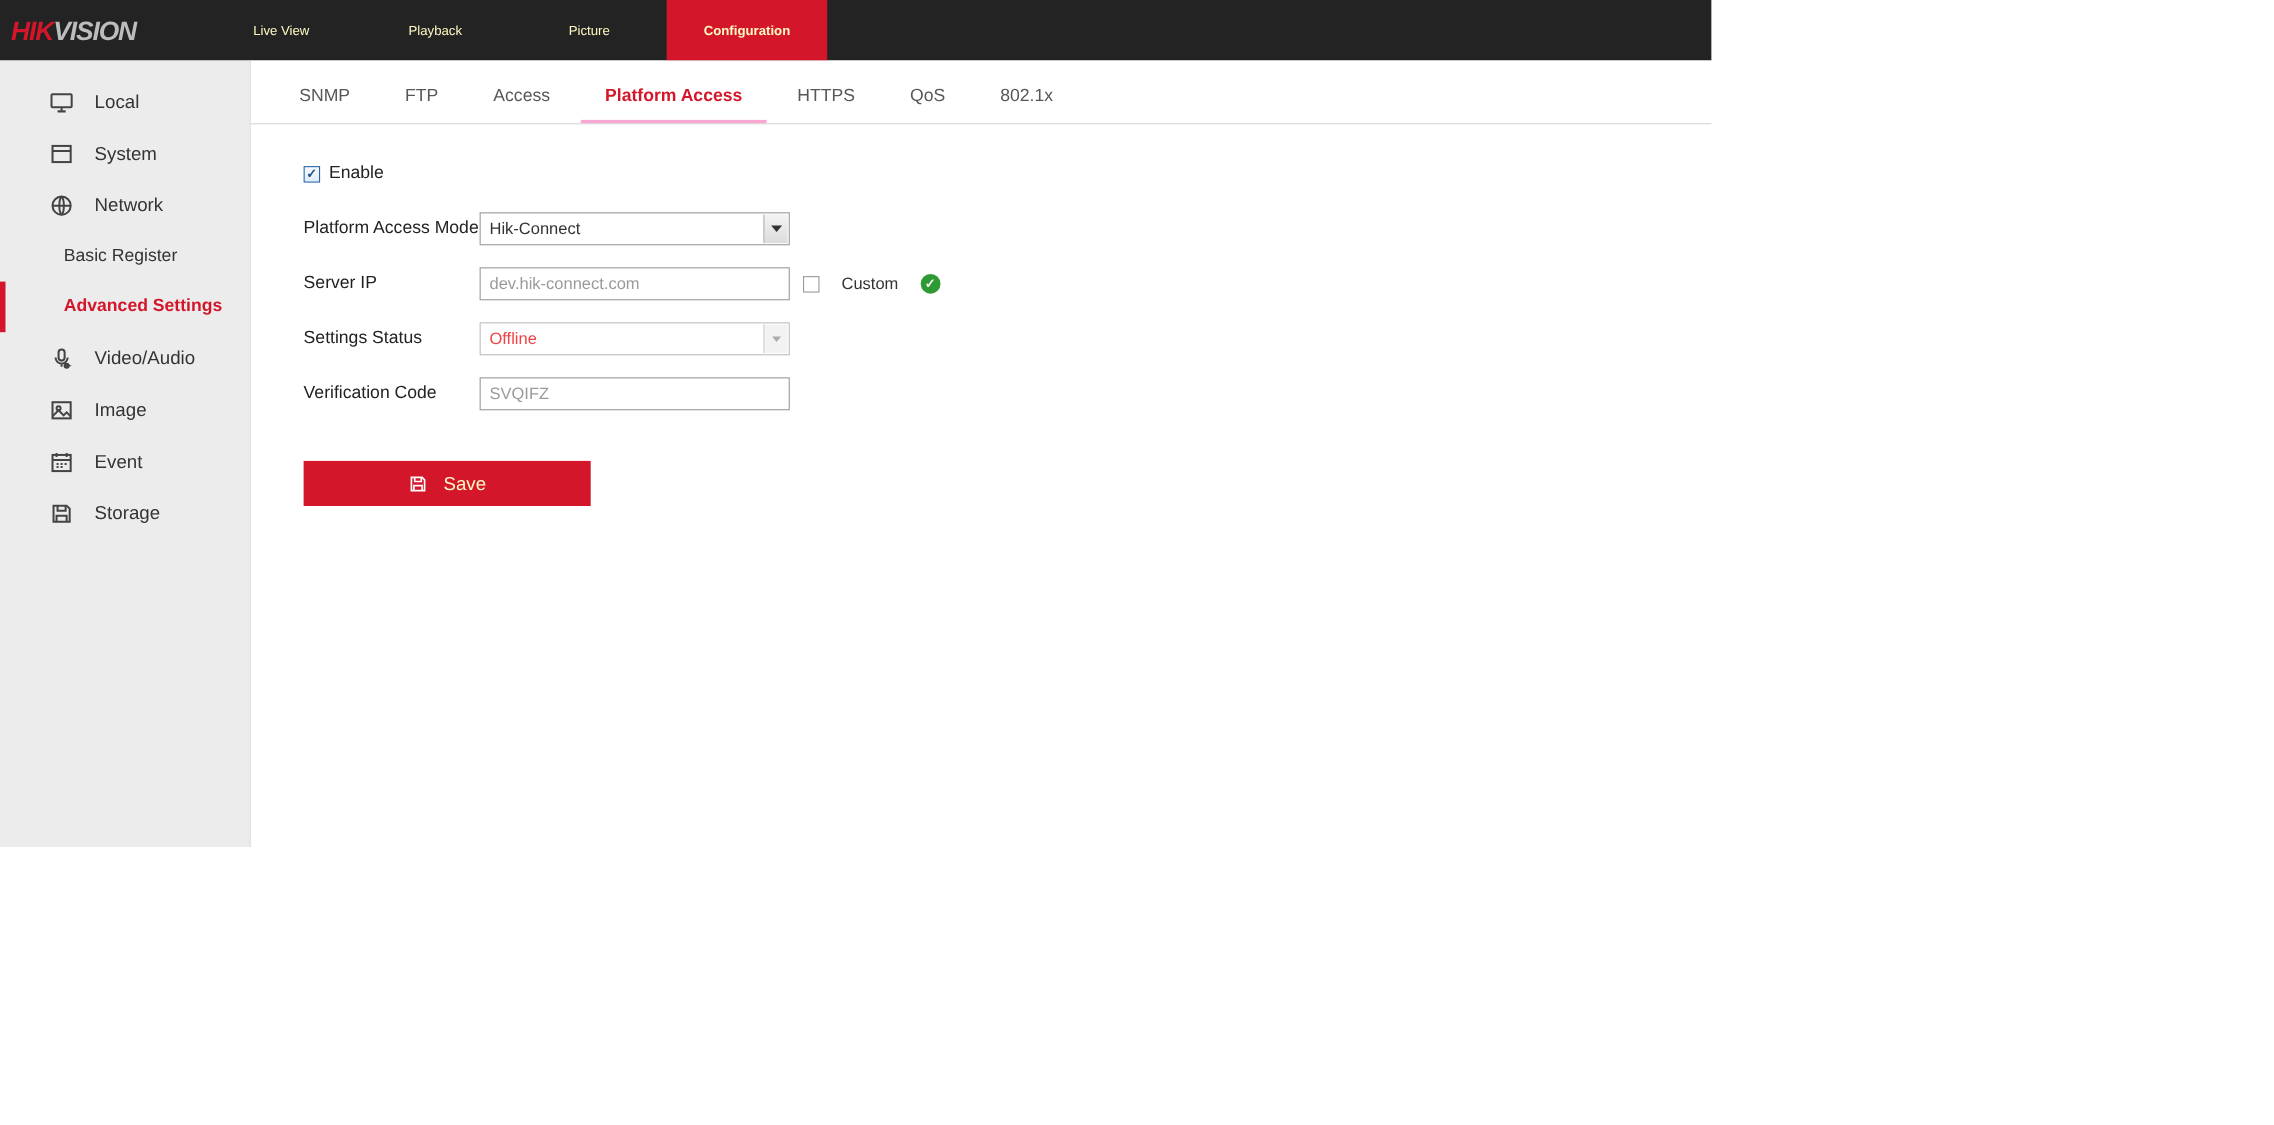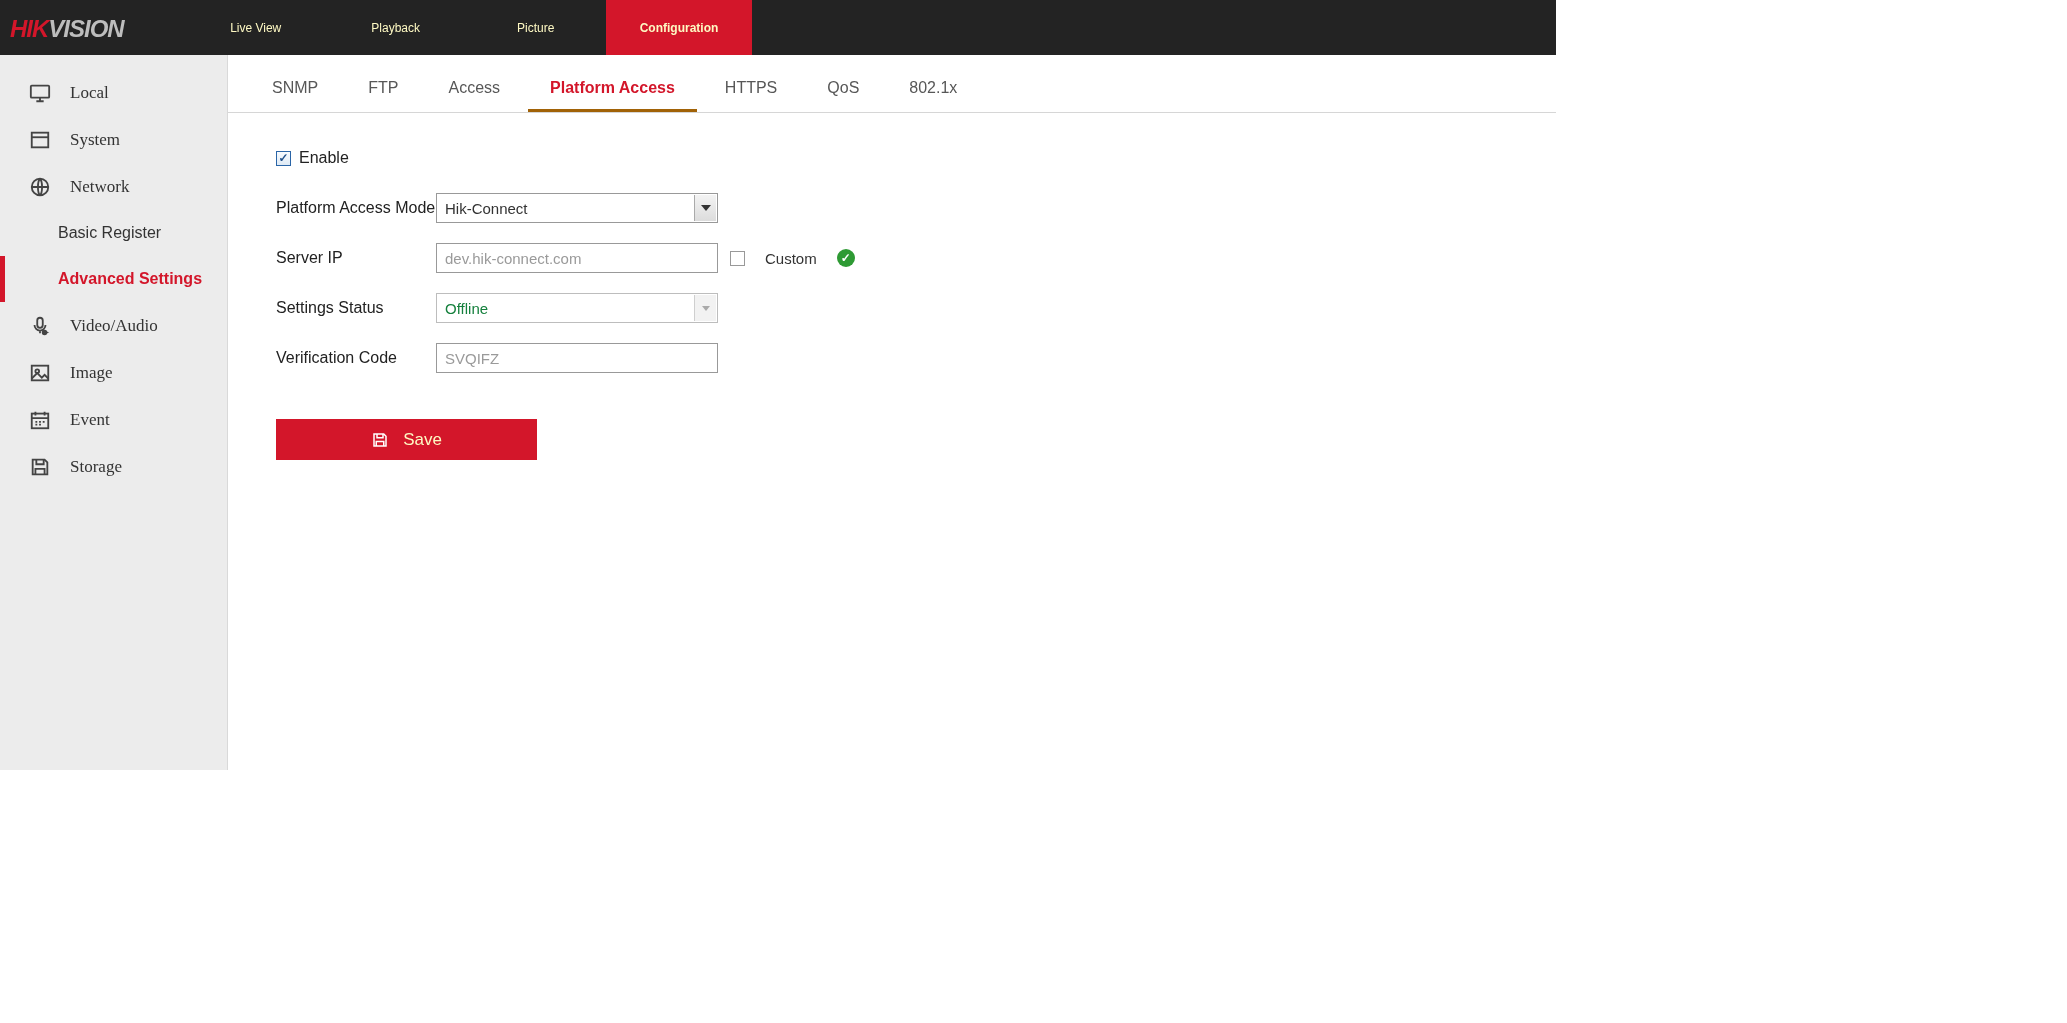--- a/index.html
+++ b/index.html
@@ -61,25 +61,24 @@
     .sidebar {
       width: 228px;
       background: #ececec;
       border-right: 1px solid #d9d9d9;
       padding-top: 14px;
     }
     .side-item {
       display: flex;
       align-items: center;
       height: 47px;
-      padding-left: 28px;
+      padding-left: 44px;
       cursor: pointer;
       color: #333;
       font-size: 17px;
-      font-family: Liberation Serif, serif;
     }
     .side-icon {
       width: 24px; height: 24px;
       margin-right: 18px;
       display: flex; align-items: center; justify-content: center;
     }
     .side-sub {
       display: flex;
       align-items: center;
       height: 46px;
@@ -118,21 +117,21 @@
       padding: 8px 22px 12px 22px;
       color: #575757;
       font-size: 16px;
       cursor: pointer;
       margin-right: 6px;
       border-bottom: 3px solid transparent;
     }
     .subtab.active {
       color: #d3162a;
       font-weight: bold;
-      border-bottom: 3px solid #a16207;
+      border-bottom: 3px solid #f9a8d4;
     }
 
     .form {
       padding: 28px 0 0 48px;
     }
     .row {
       display: flex;
       align-items: center;
       margin-bottom: 16px;
       min-height: 34px;
@@ -180,21 +179,21 @@
       border-left: 1px solid #aaa;
       display: flex; align-items: center; justify-content: center;
     }
     .sel .arrow::after {
       content: "";
       border-left: 5px solid transparent;
       border-right: 5px solid transparent;
       border-top: 6px solid #333;
     }
     .inp.ph { color: #9a9a9a; }
-    .ro { border-color: #bdbdbd; color: #15803d; }
+    .ro { border-color: #bdbdbd; color: #ef4444; }
     .ro .arrow {
       position: absolute;
       right: 1px; top: 1px; bottom: 1px;
       width: 22px;
       background: #f2f2f2;
       border-left: 1px solid #cfcfcf;
       display: flex; align-items: center; justify-content: center;
     }
     .ro .arrow::after {
       content: "";

